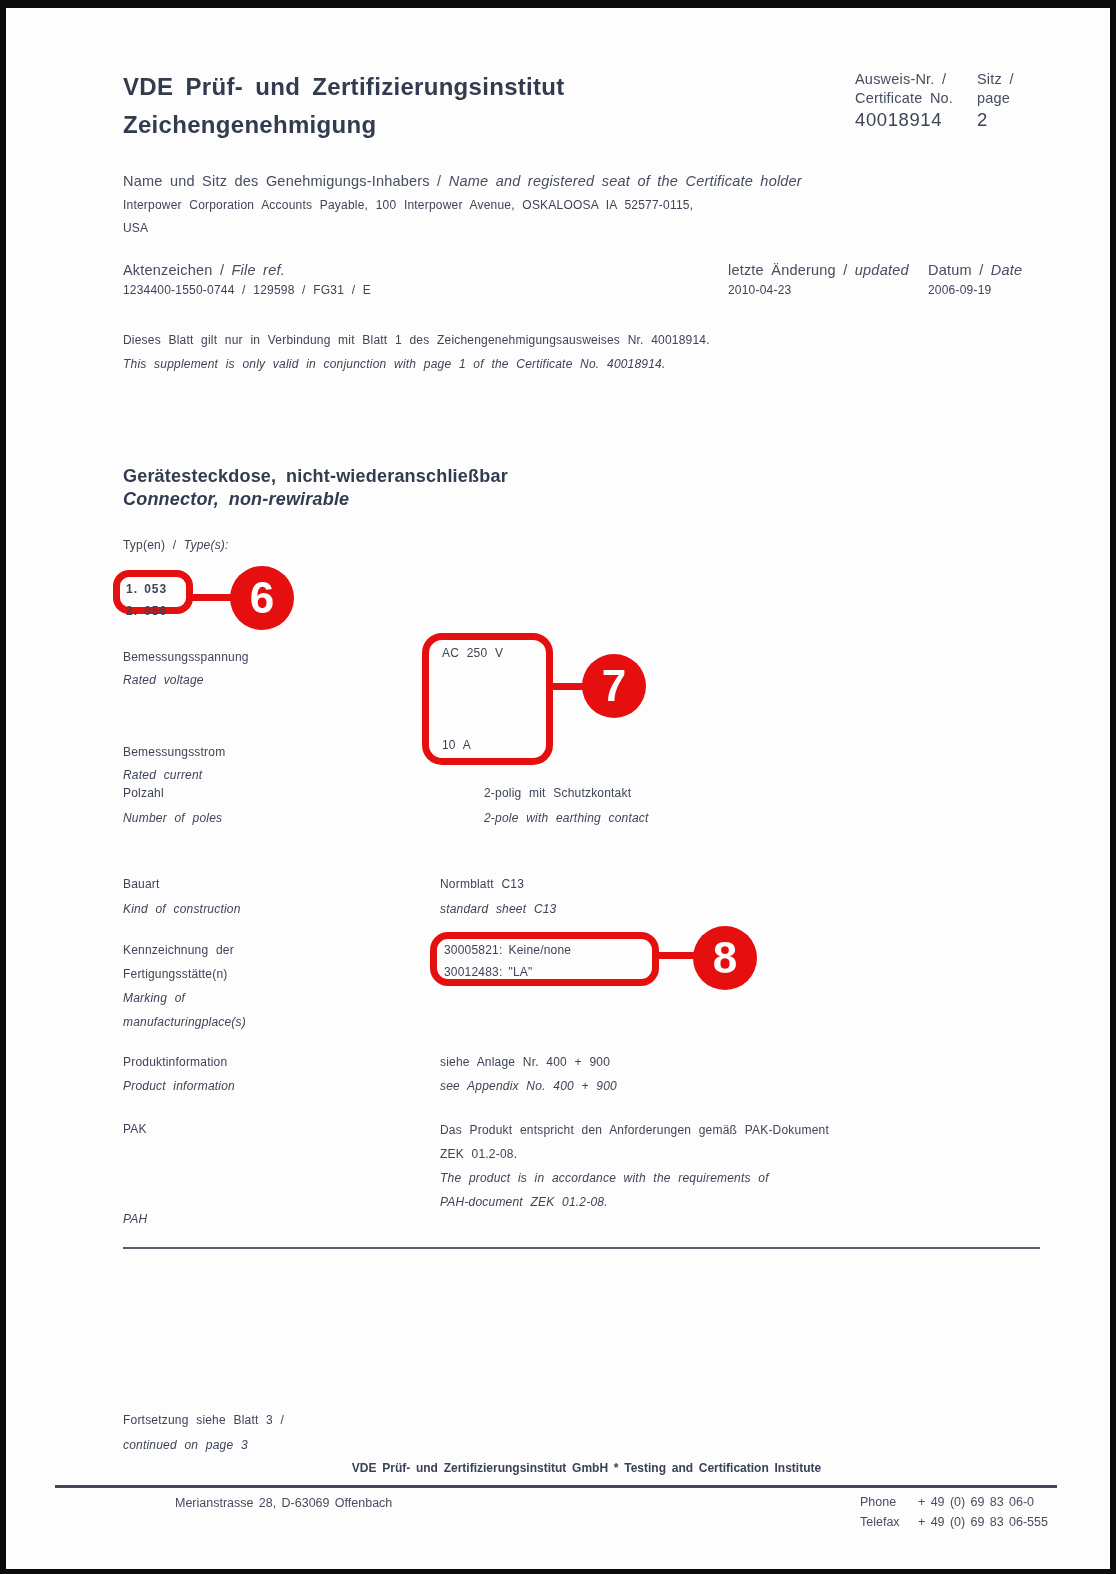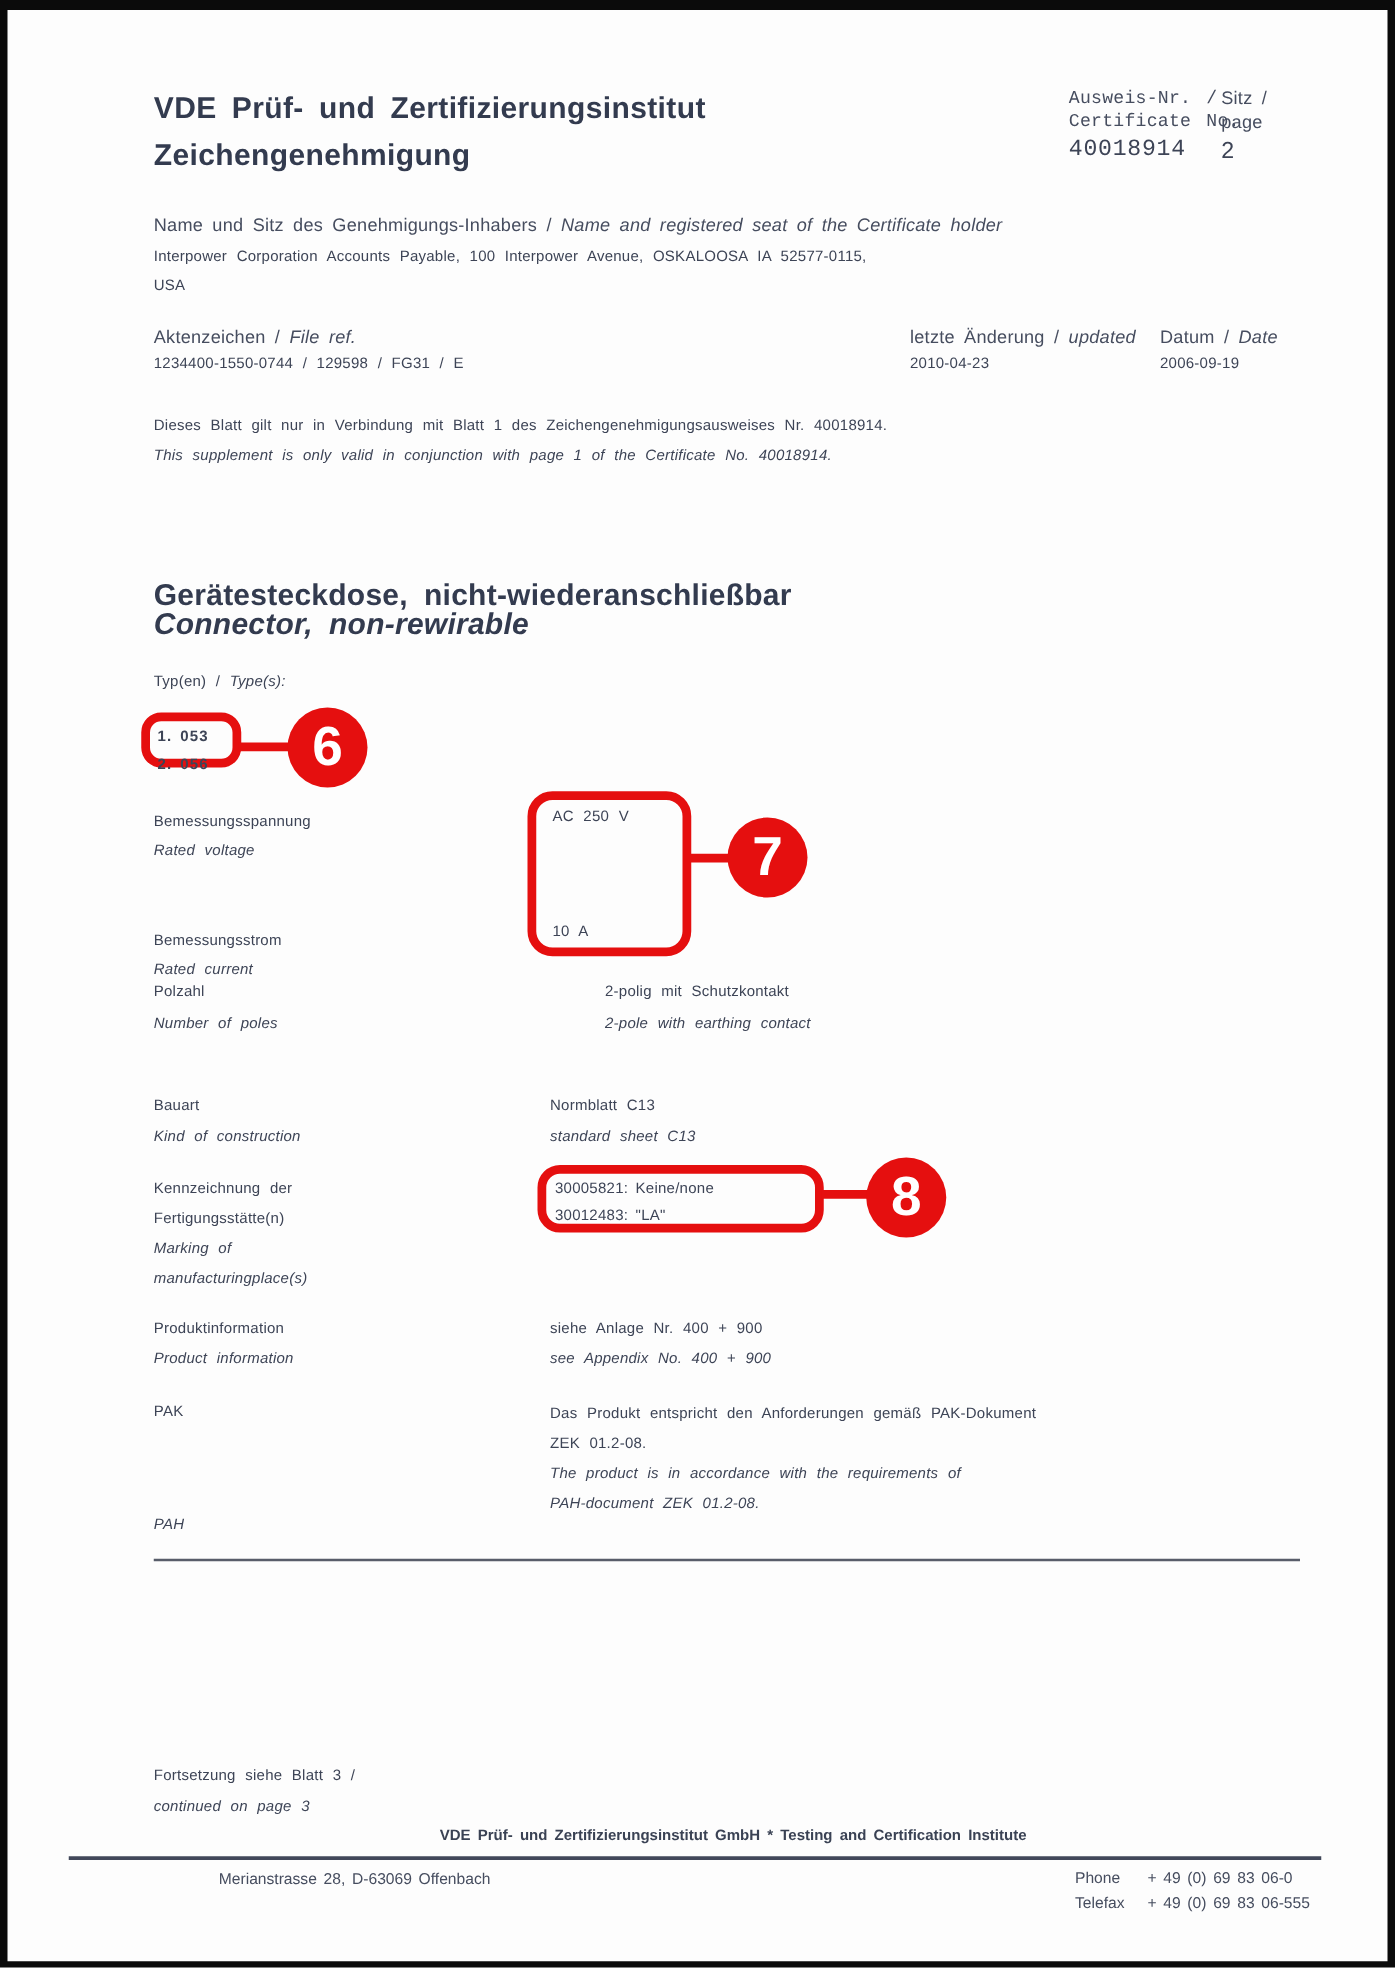--- a/index.html
+++ b/index.html
@@ -19,21 +19,21 @@
     position:absolute;left:6px;top:8px;right:6px;bottom:5px;
     background:#fdfdfd;overflow:hidden;
   }
   .abs{position:absolute;white-space:nowrap;}
   .small{font-size:14.5px;color:#464d5f;word-spacing:0.22em;letter-spacing:0.2px;}
   .body-text{font-size:12px;color:var(--ink);word-spacing:0.34em;letter-spacing:0.2px;}
   .big-val{font-size:18.5px;color:var(--ink);word-spacing:0.2em;letter-spacing:0.6px;}
   .it{font-style:italic;}
   .b{font-weight:bold;}
   .title{font-size:24px;font-weight:bold;color:var(--ink-bold);letter-spacing:0.3px;word-spacing:0.22em;line-height:38px;}
-  .sec-title{font-size:24px;font-weight:bold;color:var(--ink-bold);letter-spacing:0.2px;word-spacing:0.25em;line-height:23px;}
+  .sec-title{font-size:18px;font-weight:bold;color:var(--ink-bold);letter-spacing:0.2px;word-spacing:0.25em;line-height:23px;}
   .rbox{position:absolute;border:7px solid var(--red);border-radius:16px;background:transparent;box-sizing:border-box;}
   .rline{position:absolute;height:7px;background:var(--red);}
   .rcircle{
     position:absolute;width:64px;height:64px;border-radius:50%;
     background:var(--red);color:#ffffff;font-weight:bold;font-size:44px;
     display:flex;align-items:center;justify-content:center;line-height:1;
   }
   .rule{position:absolute;background:var(--rule);}
   .footer-small{font-size:12.5px;color:#464d5f;word-spacing:0.15em;}
   .contact-row{display:flex;}
@@ -42,21 +42,21 @@
 </head>
 <body>
 
 <div class="page">
 
   <div class="abs title" style="left:117px;top:60px;">
     <div>VDE Prüf- und Zertifizierungsinstitut</div>
     <div>Zeichengenehmigung</div>
   </div>
 
-  <div class="abs small" style="left:849px;top:62px;line-height:19px;font-family:Liberation Mono, monospace;">
+  <div class="abs small" style="left:849px;top:62px;line-height:19px;">
     <div>Ausweis-Nr. /</div>
     <div>Certificate No.</div>
     <div class="big-val" style="margin-top:2px;">40018914</div>
   </div>
   <div class="abs small" style="left:971px;top:62px;line-height:19px;">
     <div>Sitz /</div>
     <div>page</div>
     <div class="big-val" style="margin-top:2px;">2</div>
   </div>
 

